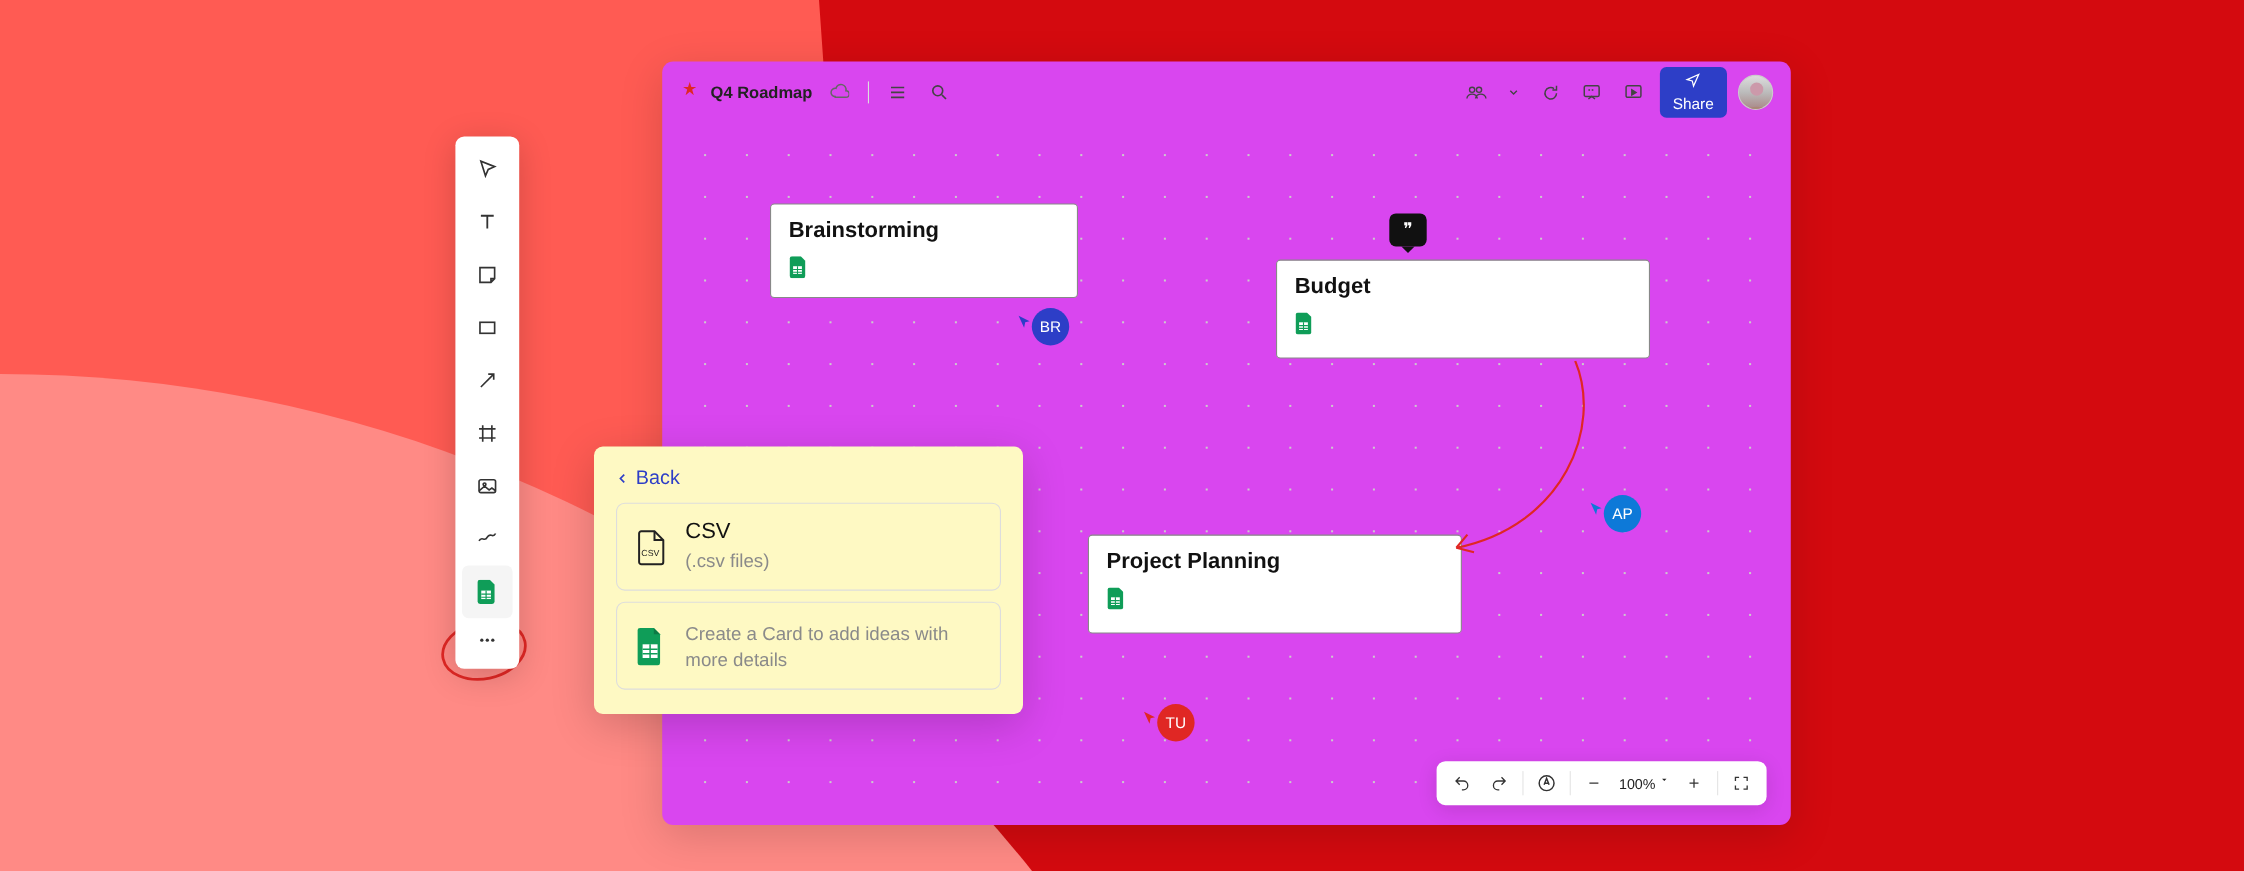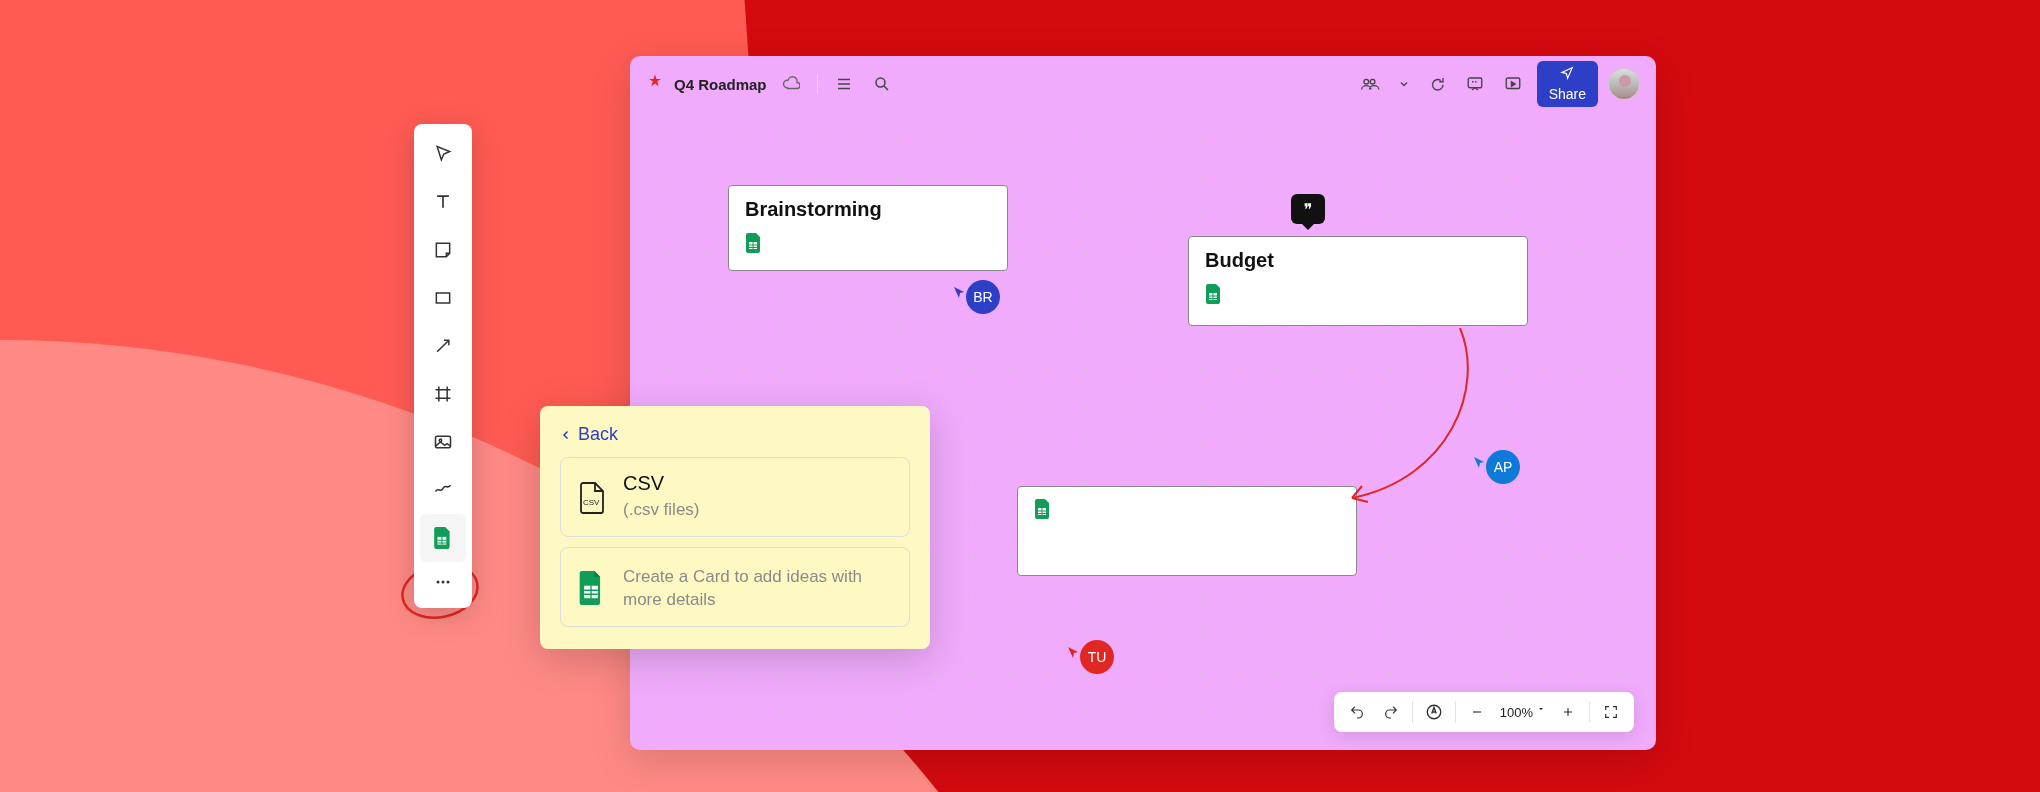--- a/index.html
+++ b/index.html
@@ -25,23 +25,23 @@
     width: 2000px; height: 2000px;
     background: #d40a0f;
     border-radius: 400px;
     right: -700px; top: -1100px;
     transform: rotate(-4deg);
   }
 
   
   .canvas-window {
     position: absolute;
-    left: 630px; top: 56px;
+    left: 602px; top: 56px;
     width: 1026px; height: 694px;
-    background: #f0abfc;
+    background: #d946ef;
     border-radius: 10px;
     box-shadow: 0 10px 40px rgba(0,0,0,.15);
   }
   
   .dot-grid {
     position: absolute; inset: 56px 10px 10px 10px;
     background-image: radial-gradient(#ccc 1.3px, transparent 1.3px);
     background-size: 38px 38px;
     background-position: 10px 10px;
   }
@@ -278,20 +278,21 @@
           <path d="M3 0h8l4 4v14a2 2 0 0 1-2 2H3a2 2 0 0 1-2-2V2a2 2 0 0 1 2-2z" fill="#0f9d58"></path>
           <rect x="4" y="9" width="8" height="7" fill="#fff"></rect>
           <path d="M4 12h8M4 14.5h8M8 9v7" stroke="#0f9d58" stroke-width="1"></path>
         </svg>
     </span>
   </div>
 
   <div class="quote-bubble" style="left:661px; top:138px">❞</div>
 
   <div class="card" style="left:387px; top:430px; width:340px; height:90px">
+    <div class="card-title">Project Planning</div>
     <span class="sheet-chip">
       <svg viewBox="0 0 18 20" width="18" height="20">
           <path d="M3 0h8l4 4v14a2 2 0 0 1-2 2H3a2 2 0 0 1-2-2V2a2 2 0 0 1 2-2z" fill="#0f9d58"></path>
           <rect x="4" y="9" width="8" height="7" fill="#fff"></rect>
           <path d="M4 12h8M4 14.5h8M8 9v7" stroke="#0f9d58" stroke-width="1"></path>
         </svg>
     </span>
   </div>
 
   <svg class="connector" style="left:710px; top:272px" width="160" height="190" viewBox="0 0 160 190">

